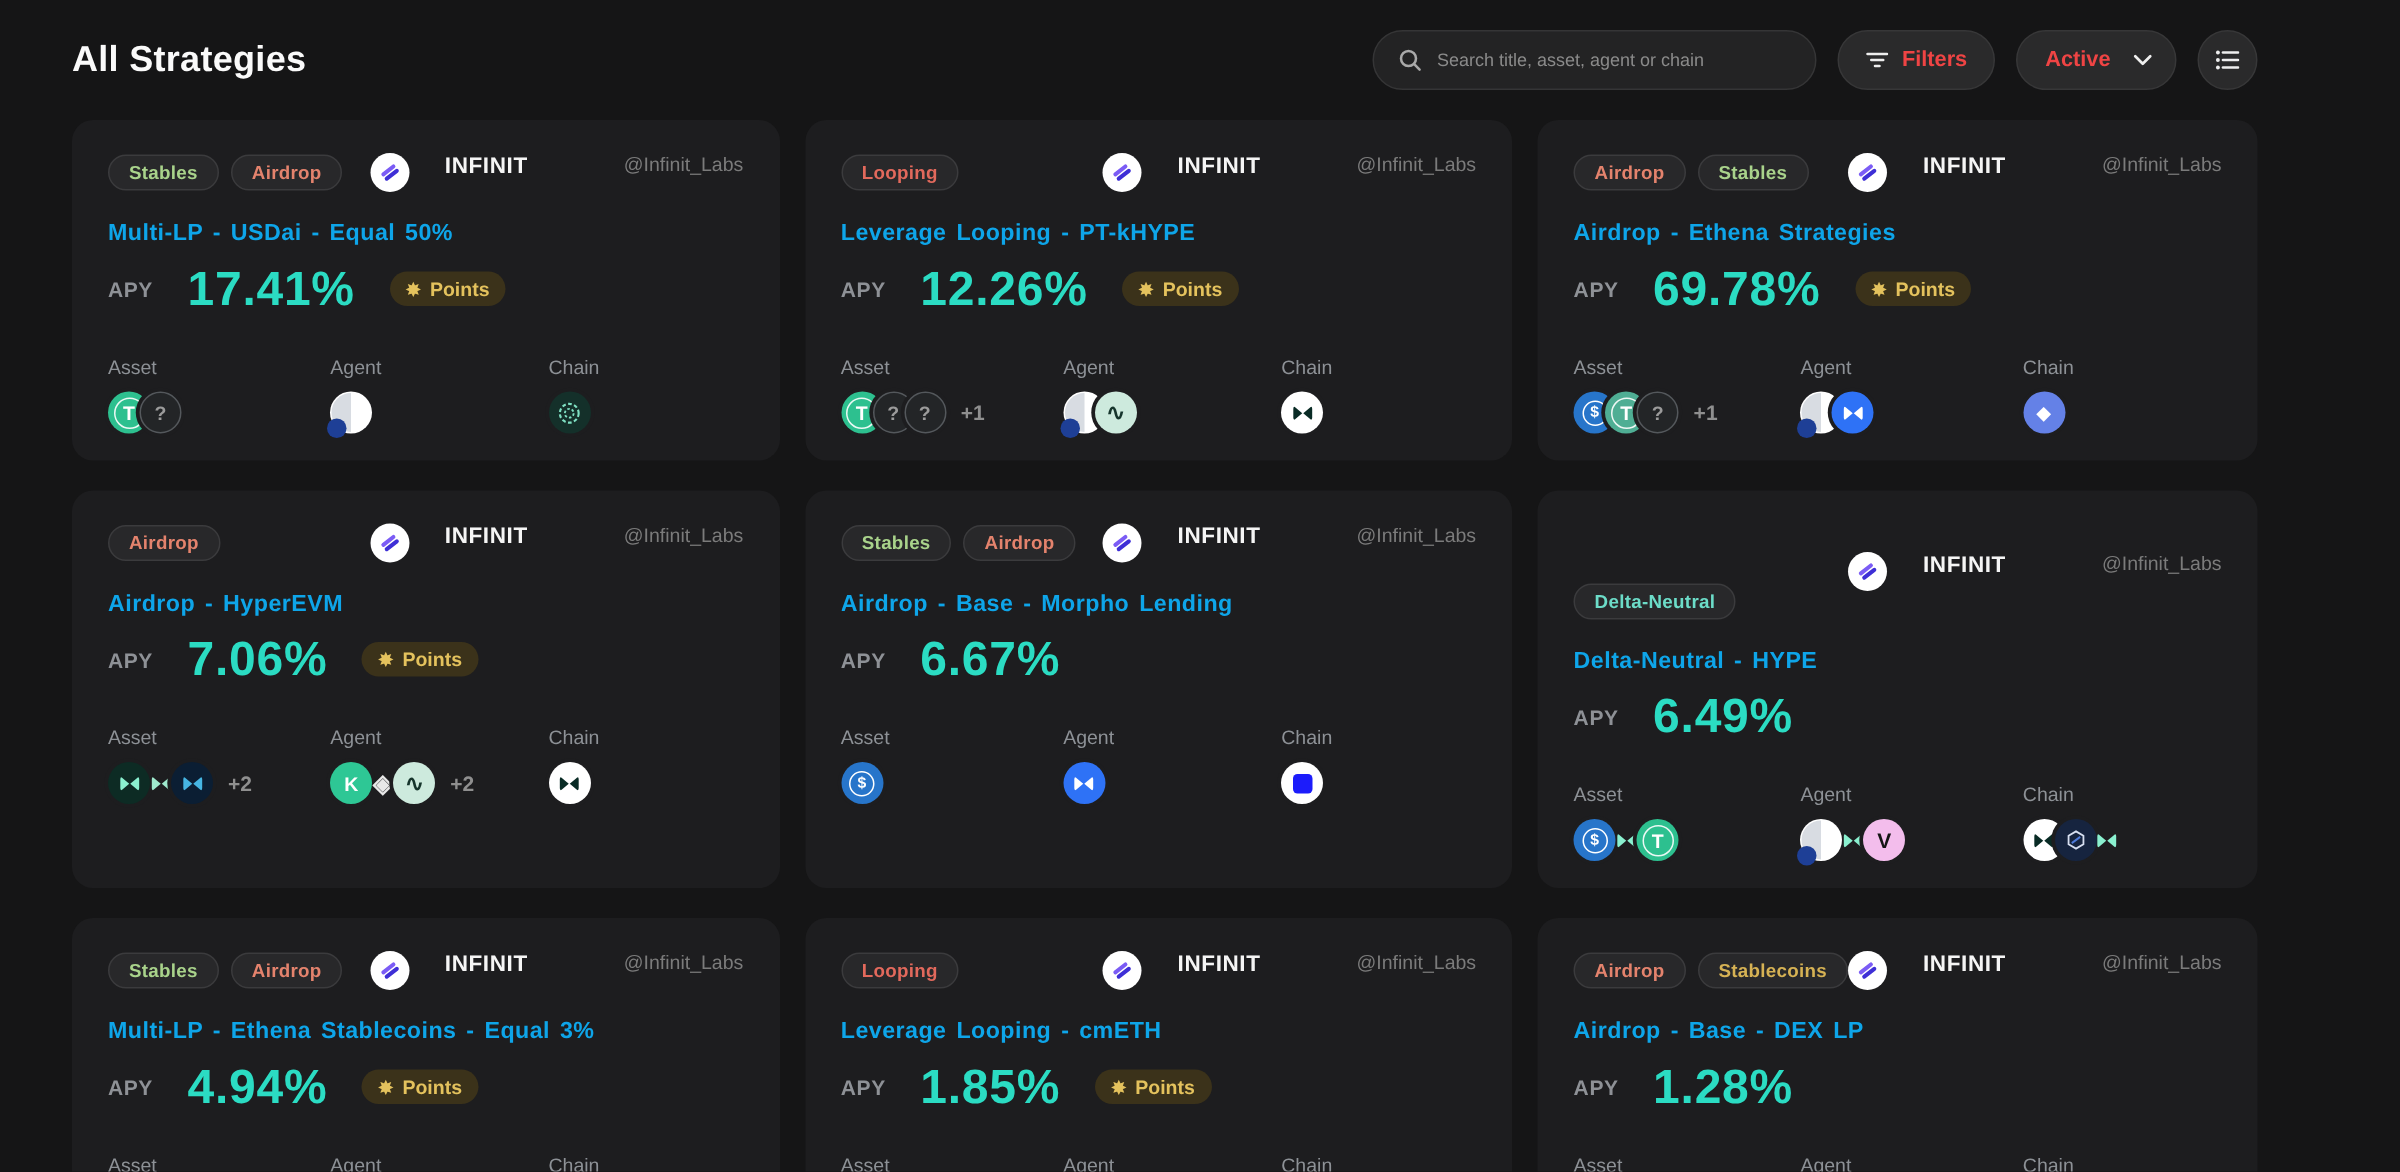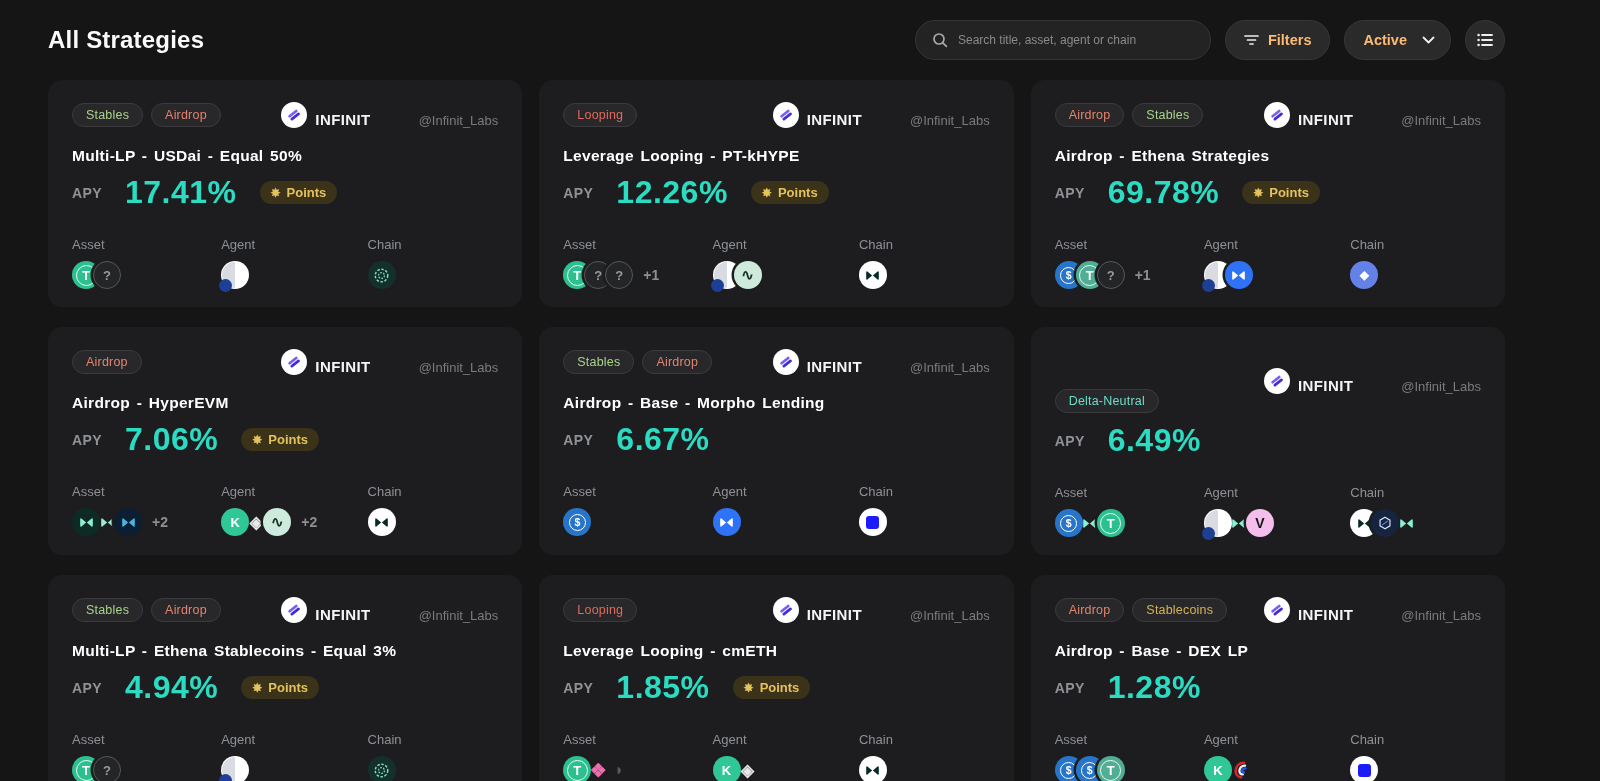--- a/index.html
+++ b/index.html
@@ -15,39 +15,39 @@
     padding:20px 95px 14px 48px; }
   .page-title{ font-size:24px; font-weight:700; color:#fafafa; letter-spacing:.2px; }
   .header-right{ display:flex; align-items:center; gap:14px; }
   .search-pill{ display:flex; align-items:center; gap:10px; width:296px; height:40px;
     background:#232324; border:1px solid #353536; border-radius:999px; padding:0 16px; }
   .search-pill input{ flex:1; background:transparent; border:none; outline:none;
     color:#d7d7d7; font-size:12px; font-family:inherit; }
   .search-pill input::placeholder{ color:#8a8a8a; }
   .btn-pill{ display:flex; align-items:center; gap:9px; height:40px; padding:12px 18px;
     background:#2a2a2b; border:1px solid #373738; border-radius:999px;
-    color:#fdba74; font-size:14.5px; font-weight:600; cursor:pointer; }
+    color:#ef4444; font-size:14.5px; font-weight:600; cursor:pointer; }
   .btn-circle{ width:40px; height:40px; display:flex; align-items:center; justify-content:center;
     background:#2a2a2b; border:1px solid #373738; border-radius:50%; cursor:pointer; }
   .icon-svg{ display:block; }
   
   .grid{ display:grid; grid-template-columns:repeat(3,1fr); gap:20px 17px;
     padding:6px 95px 30px 48px; }
   .card{ background:#1d1d1f; border-radius:14px; padding:22px 24px 18px;
     min-height:207px; cursor:pointer; position:relative; }
   .card-top{ display:flex; align-items:center; justify-content:space-between; }
   .tag-list{ display:flex; gap:8px; }
   .tag{ background:#28282a; border:1px solid #3b3b3d; border-radius:999px;
-    padding:4px 13px; font-size:12.5px; font-weight:400; letter-spacing:.2px; }
-  .author{ display:flex; align-items:flex-end; gap:8px; }
+    padding:4px 13px; font-size:12.5px; font-weight:700; letter-spacing:.2px; }
+  .author{ display:flex; align-items:flex-start; gap:24px; }
   .author-avatar{ width:26px; height:26px; border-radius:50%; background:#fff;
     display:flex; align-items:center; justify-content:center; }
   .author-name{ font-size:15px; font-weight:800; color:#f5f5f5; letter-spacing:.4px; }
   .author-handle{ font-size:13px; color:#7b7b7b;margin-left:40px; }
-  .title{ margin-top:19px; font-size:15.5px; font-weight:700; color:#ffffff;
+  .title{ margin-top:19px; font-size:15.5px; font-weight:700; color:#0ea5e9;
     letter-spacing:.3px; word-spacing:2px; white-space:nowrap; overflow:hidden; }
   .apy-row{ display:flex; align-items:center; gap:23px; margin-top:9px; }
   .apy-label{ color:#8e9196; font-size:14px; font-weight:600; letter-spacing:.4px; }
   .apy-value{ color:#2bdcc3; font-size:32px; font-weight:800; letter-spacing:.5px; }
   .points{ display:inline-flex; align-items:center; gap:6px; background:#3b321a;
     border-radius:999px; padding:4px 11px; color:#e4c25d; font-size:13px; font-weight:700; }
   .points .star{ font-size:12px; line-height:1; }
   .cols{ display:grid; grid-template-columns:1.05fr 1.03fr .92fr; margin-top:26px; }
   .col-label{ font-size:13px; color:#8d9196; }
   .icon-row{ display:flex; align-items:center; margin-top:9px; height:28px; }
@@ -436,20 +436,21 @@
             <g transform="rotate(-38 10 10)">
               <rect x="3" y="6.1" width="14" height="3.4" rx="1.7" fill="#7b5cf5"></rect>
               <rect x="3" y="10.7" width="14" height="3.4" rx="1.7" fill="#3e2fd6"></rect>
             </g>
           </svg>
         </span>
         <span class="author-name">INFINIT</span>
         <span class="author-handle">@Infinit_Labs</span>
       </div>
     </div>
+    <div class="title">Delta-Neutral - HYPE</div>
     <div class="apy-row">
       <span class="apy-label">APY</span>
       <span class="apy-value">6.49%</span>
 
     </div>
     <div class="cols">
       <div>
         <div class="col-label">Asset</div>
         <div class="icon-row">
             <span class="coin" style="background: rgb(39, 117, 202);">

